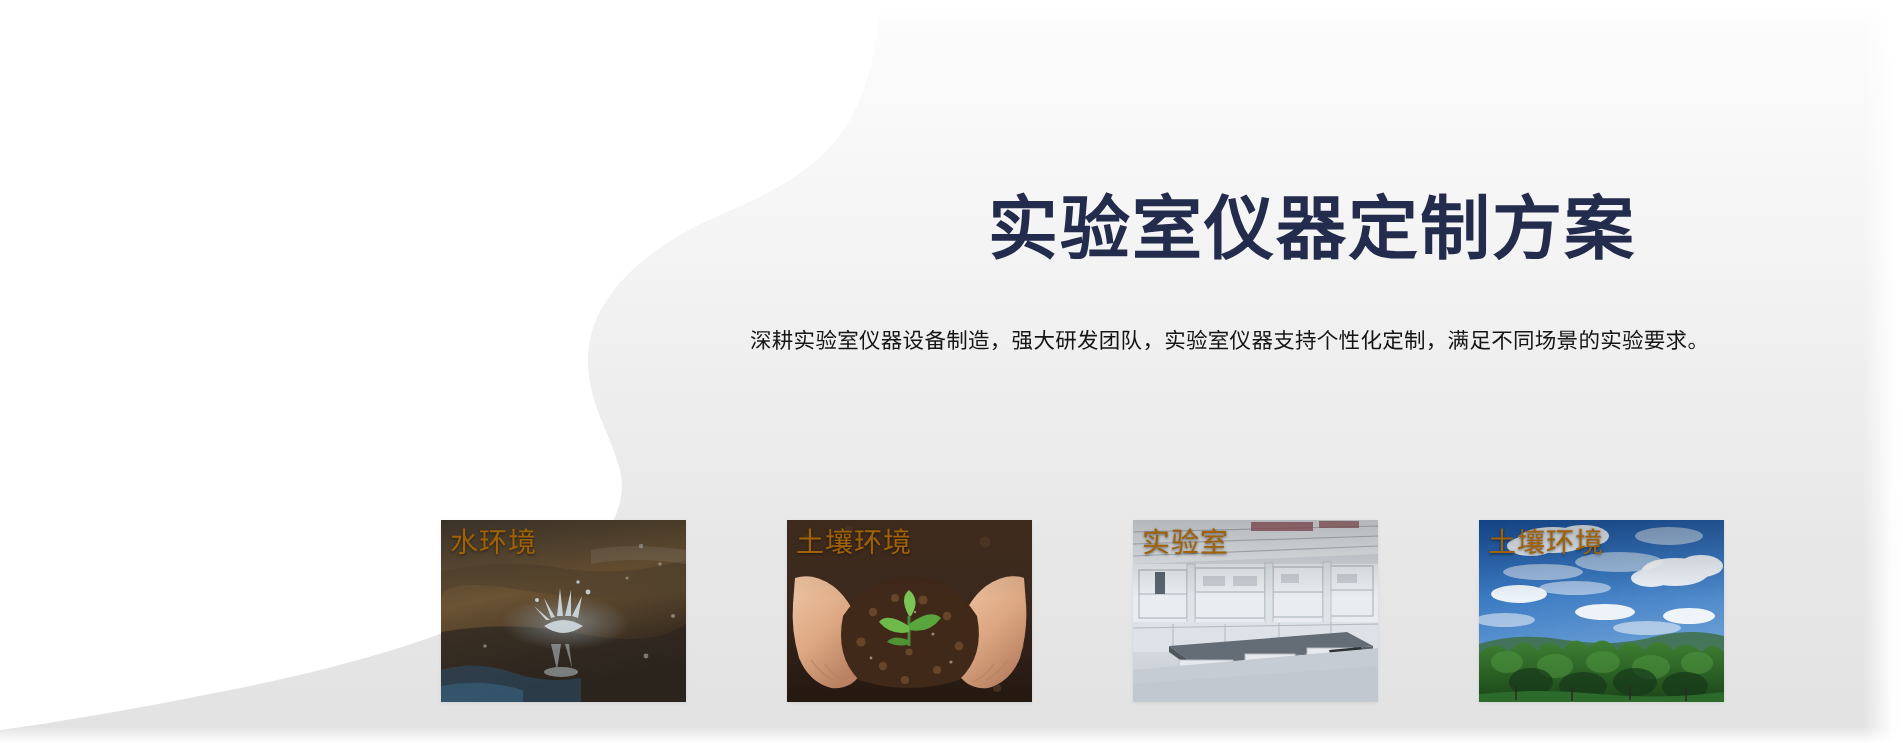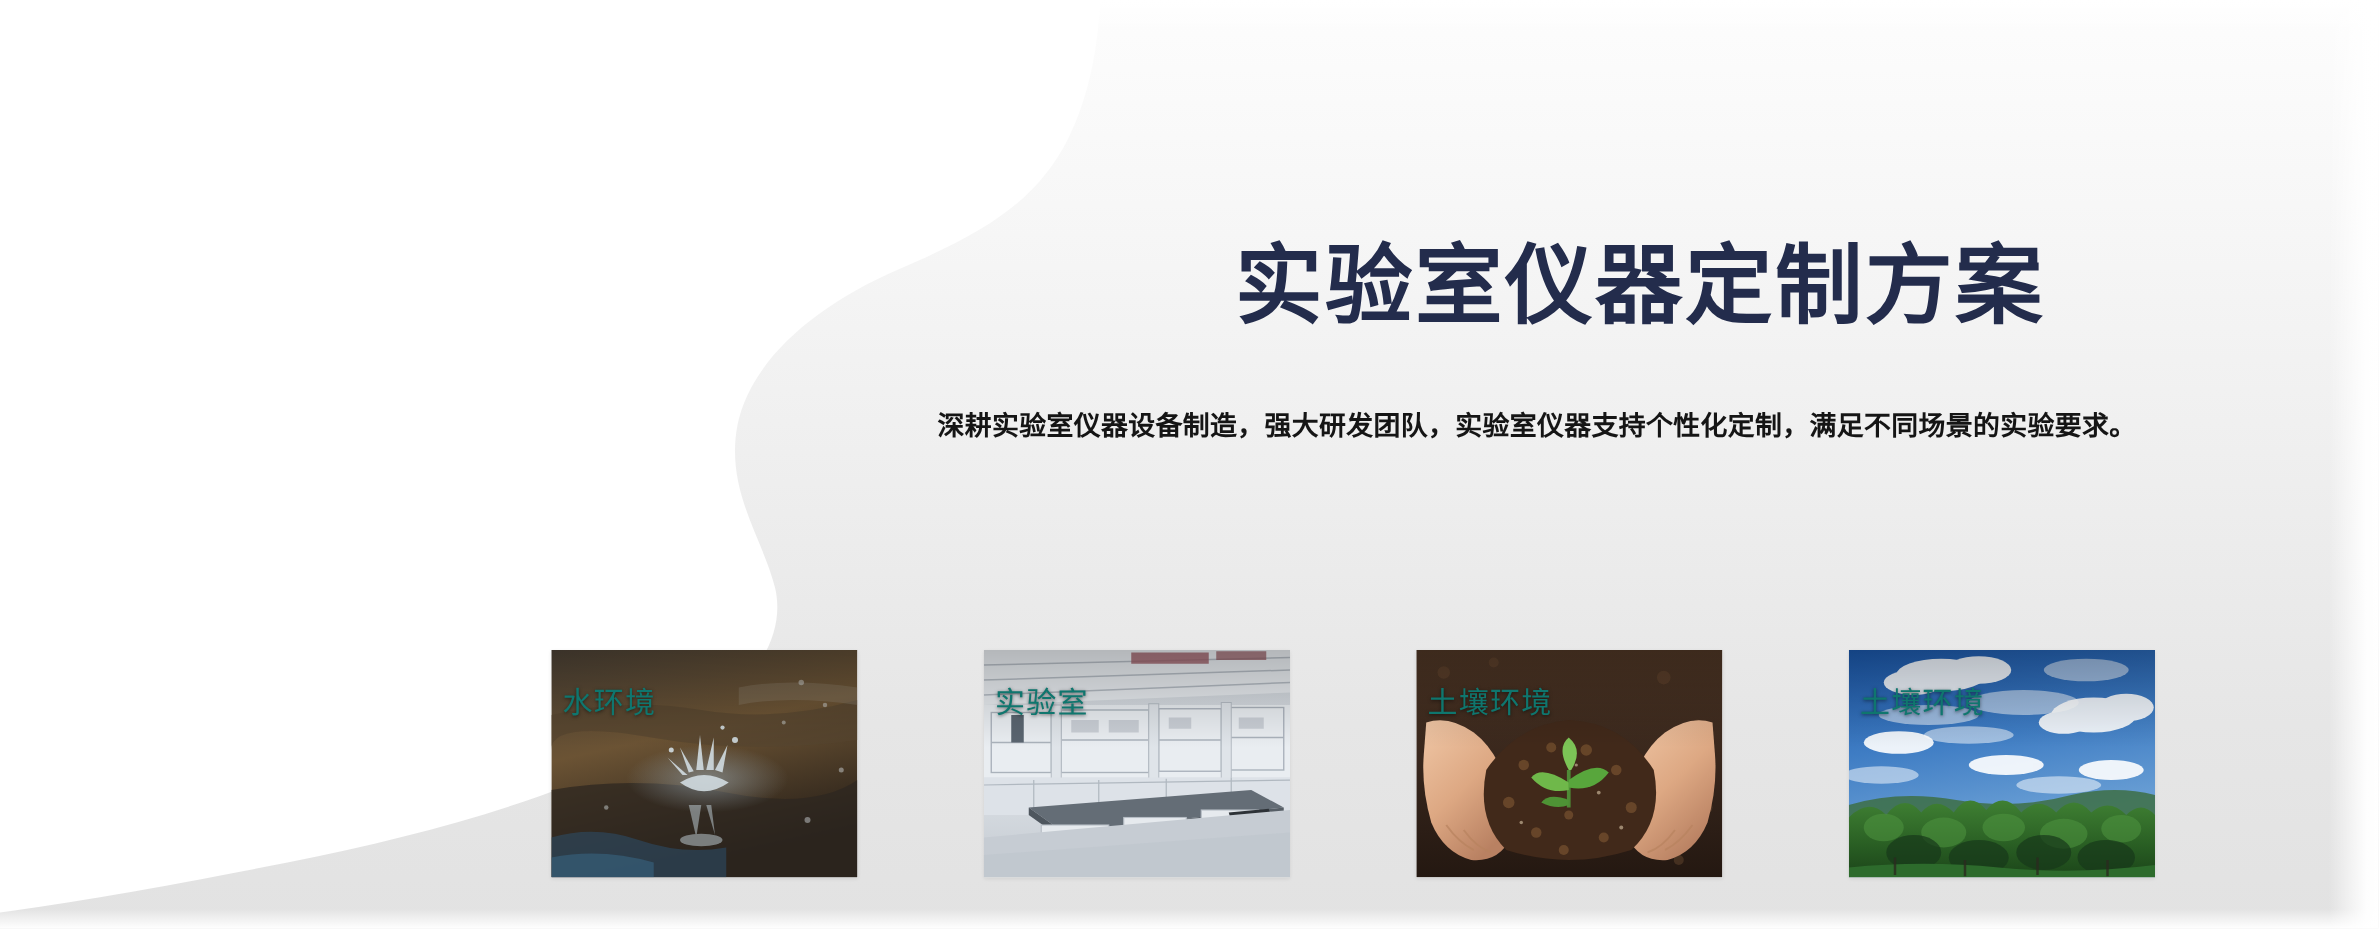--- a/index.html
+++ b/index.html
@@ -78,21 +78,21 @@
     margin-top: 35px;
   }
 
   
   .subtitle {
     position: absolute;
     left: 750px;
     top: 298px;
     width: 960px;
     font-size: 21.5px;
-    font-weight: 700;
+    font-weight: 400;
     color: #151515;
     line-height: 42px;
     letter-spacing: 0.3px;
   }
 
   
   .card-row {
     position: absolute;
     left: 441px;
     top: 520px;
@@ -111,24 +111,24 @@
   }
   .card-art {
     position: absolute;
     inset: 0;
     overflow: hidden;
   }
   .card-art svg { display: block; width: 245px; height: 182px; }
   .card-label {
     position: absolute;
     left: 9px;
-    top: 22px;
-    font-size: 24px;
+    top: 0;
+    font-size: 28px;
     font-weight: 400;
-    color: #0f766e;
+    color: #a16207;
     letter-spacing: 1px;
     text-shadow: 0 1px 3px rgba(0,0,0,0.55);
     z-index: 3;
     white-space: nowrap;
   }
   .card-scrim {
     position: absolute;
     left: 0; top: 0; right: 0; height: 78px;
     background: linear-gradient(180deg, rgba(0,0,0,0.22) 0%, rgba(0,0,0,0) 100%);
     z-index: 2;
@@ -217,107 +217,20 @@
               <circle cx="219" cy="44" r="1.8"></circle>
             <circle cx="186" cy="58" r="1.6"></circle>
               <circle cx="232" cy="96" r="2"></circle>
             <circle cx="44" cy="126" r="1.8"></circle>
               <circle cx="205" cy="136" r="2.4"></circle>
           </g>
         </svg>
       </div>
       <div class="card-scrim"></div>
       <span class="card-label">水环境</span>
-    </div>
-
-    <div class="card">
-      <div class="card-art">
-        <svg viewBox="0 0 245 182" preserveAspectRatio="none" aria-hidden="true">
-          <defs>
-            <linearGradient id="l1" x1="0" y1="0" x2="0" y2="1">
-              <stop offset="0%" stop-color="#cfd5db"></stop>
-              <stop offset="55%" stop-color="#dde2e7"></stop>
-              <stop offset="100%" stop-color="#c3c9d0"></stop>
-            </linearGradient>
-          </defs>
-          <rect width="245" height="182" fill="url(#l1)"></rect>
-
-          <path d="M0,0 L245,0 L245,34 L0,44 Z" fill="#e7ebef"></path>
-          <g stroke="#b3bac2" stroke-width="1.2" fill="none">
-            <path d="M0,12 L245,6"></path>
-              <path d="M0,24 L245,16"></path>
-              <path d="M0,36 L245,26"></path>
-          </g>
-          <rect x="118" y="2" width="62" height="9" fill="#9a5a63" opacity="0.8"></rect>
-          <rect x="186" y="1" width="40" height="7" fill="#8e5159" opacity="0.7"></rect>
-
-          <rect x="0" y="44" width="245" height="58" fill="#e9edf1"></rect>
-          <g stroke="#aab2bb" stroke-width="1.1" fill="none">
-            <rect x="6" y="50" width="48" height="48"></rect>
-            <rect x="62" y="48" width="70" height="50"></rect>
-            <rect x="140" y="47" width="50" height="50"></rect>
-            <rect x="196" y="46" width="44" height="50"></rect>
-            <path d="M6,74 L54,74"></path>
-              <path d="M62,72 L132,72"></path>
-            <path d="M140,72 L190,72"></path>
-              <path d="M196,70 L240,70"></path>
-          </g>
-          <g fill="#c9ced5">
-            <rect x="70" y="56" width="22" height="10"></rect>
-            <rect x="100" y="56" width="24" height="10"></rect>
-            <rect x="148" y="54" width="18" height="9"></rect>
-            <rect x="204" y="54" width="20" height="9"></rect>
-          </g>
-          <rect x="22" y="52" width="10" height="22" fill="#5a6570"></rect>
-
-          <g fill="#dfe4e9" stroke="#b5bcc4" stroke-width="0.8">
-            <rect x="54" y="44" width="8" height="62"></rect>
-            <rect x="132" y="43" width="8" height="62"></rect>
-            <rect x="190" y="42" width="8" height="62"></rect>
-          </g>
-
-          <rect x="0" y="102" width="245" height="30" fill="#dde2e8"></rect>
-          <g stroke="#b0b8c0" stroke-width="1" fill="none">
-            <path d="M0,108 L245,104"></path>
-            <path d="M40,104 L40,130"></path>
-              <path d="M92,104 L92,130"></path>
-            <path d="M146,103 L146,130"></path>
-              <path d="M198,102 L198,130"></path>
-          </g>
-
-          <path d="M36,126 L214,112 L240,126 L64,146 Z" fill="#646d76"></path>
-          <path d="M36,126 L64,146 L64,152 L36,132 Z" fill="#4e565e"></path>
-          <path d="M64,146 L240,126 L240,132 L64,152 Z" fill="#565e66"></path>
-
-          <g fill="#e6eaee" stroke="#b6bdc5" stroke-width="0.9">
-            <rect x="46" y="140" width="54" height="40"></rect>
-            <rect x="112" y="134" width="50" height="38"></rect>
-            <rect x="174" y="128" width="46" height="34"></rect>
-          </g>
-          <g stroke="#b0b8c0" stroke-width="0.9" fill="none">
-            <path d="M46,154 L100,154"></path>
-              <path d="M112,148 L162,148"></path>
-            <path d="M174,142 L220,142"></path>
-          </g>
-
-          <g fill="#2d3237">
-            <path d="M112,142 L150,138 L152,146 L114,150 Z"></path>
-            <rect x="128" y="146" width="5" height="26"></rect>
-            <path d="M118,174 L146,170 L146,176 L118,180 Z"></path>
-            <path d="M196,130 L228,127 L230,134 L198,137 Z"></path>
-            <rect x="210" y="134" width="4.5" height="22"></rect>
-            <path d="M200,158 L226,155 L226,160 L200,163 Z"></path>
-          </g>
-
-          <path d="M0,150 L245,128 L245,182 L0,182 Z" fill="#c6ccd3"></path>
-          <path d="M0,164 L245,146 L245,182 L0,182 Z" fill="#bfc6cd" opacity="0.7"></path>
-        </svg>
-      </div>
-      <div class="card-scrim"></div>
-      <span class="card-label">实验室</span>
     </div>
 
     <div class="card">
       <div class="card-art">
         <svg viewBox="0 0 245 182" preserveAspectRatio="none" aria-hidden="true">
           <defs>
             <linearGradient id="s1" x1="0" y1="0" x2="0" y2="1">
               <stop offset="0%" stop-color="#4e3625"></stop>
               <stop offset="60%" stop-color="#33231a"></stop>
               <stop offset="100%" stop-color="#241811"></stop>
@@ -385,20 +298,107 @@
         </svg>
       </div>
       <div class="card-scrim"></div>
       <span class="card-label">土壤环境</span>
     </div>
 
     <div class="card">
       <div class="card-art">
         <svg viewBox="0 0 245 182" preserveAspectRatio="none" aria-hidden="true">
           <defs>
+            <linearGradient id="l1" x1="0" y1="0" x2="0" y2="1">
+              <stop offset="0%" stop-color="#cfd5db"></stop>
+              <stop offset="55%" stop-color="#dde2e7"></stop>
+              <stop offset="100%" stop-color="#c3c9d0"></stop>
+            </linearGradient>
+          </defs>
+          <rect width="245" height="182" fill="url(#l1)"></rect>
+
+          <path d="M0,0 L245,0 L245,34 L0,44 Z" fill="#e7ebef"></path>
+          <g stroke="#b3bac2" stroke-width="1.2" fill="none">
+            <path d="M0,12 L245,6"></path>
+              <path d="M0,24 L245,16"></path>
+              <path d="M0,36 L245,26"></path>
+          </g>
+          <rect x="118" y="2" width="62" height="9" fill="#9a5a63" opacity="0.8"></rect>
+          <rect x="186" y="1" width="40" height="7" fill="#8e5159" opacity="0.7"></rect>
+
+          <rect x="0" y="44" width="245" height="58" fill="#e9edf1"></rect>
+          <g stroke="#aab2bb" stroke-width="1.1" fill="none">
+            <rect x="6" y="50" width="48" height="48"></rect>
+            <rect x="62" y="48" width="70" height="50"></rect>
+            <rect x="140" y="47" width="50" height="50"></rect>
+            <rect x="196" y="46" width="44" height="50"></rect>
+            <path d="M6,74 L54,74"></path>
+              <path d="M62,72 L132,72"></path>
+            <path d="M140,72 L190,72"></path>
+              <path d="M196,70 L240,70"></path>
+          </g>
+          <g fill="#c9ced5">
+            <rect x="70" y="56" width="22" height="10"></rect>
+            <rect x="100" y="56" width="24" height="10"></rect>
+            <rect x="148" y="54" width="18" height="9"></rect>
+            <rect x="204" y="54" width="20" height="9"></rect>
+          </g>
+          <rect x="22" y="52" width="10" height="22" fill="#5a6570"></rect>
+
+          <g fill="#dfe4e9" stroke="#b5bcc4" stroke-width="0.8">
+            <rect x="54" y="44" width="8" height="62"></rect>
+            <rect x="132" y="43" width="8" height="62"></rect>
+            <rect x="190" y="42" width="8" height="62"></rect>
+          </g>
+
+          <rect x="0" y="102" width="245" height="30" fill="#dde2e8"></rect>
+          <g stroke="#b0b8c0" stroke-width="1" fill="none">
+            <path d="M0,108 L245,104"></path>
+            <path d="M40,104 L40,130"></path>
+              <path d="M92,104 L92,130"></path>
+            <path d="M146,103 L146,130"></path>
+              <path d="M198,102 L198,130"></path>
+          </g>
+
+          <path d="M36,126 L214,112 L240,126 L64,146 Z" fill="#646d76"></path>
+          <path d="M36,126 L64,146 L64,152 L36,132 Z" fill="#4e565e"></path>
+          <path d="M64,146 L240,126 L240,132 L64,152 Z" fill="#565e66"></path>
+
+          <g fill="#e6eaee" stroke="#b6bdc5" stroke-width="0.9">
+            <rect x="46" y="140" width="54" height="40"></rect>
+            <rect x="112" y="134" width="50" height="38"></rect>
+            <rect x="174" y="128" width="46" height="34"></rect>
+          </g>
+          <g stroke="#b0b8c0" stroke-width="0.9" fill="none">
+            <path d="M46,154 L100,154"></path>
+              <path d="M112,148 L162,148"></path>
+            <path d="M174,142 L220,142"></path>
+          </g>
+
+          <g fill="#2d3237">
+            <path d="M112,142 L150,138 L152,146 L114,150 Z"></path>
+            <rect x="128" y="146" width="5" height="26"></rect>
+            <path d="M118,174 L146,170 L146,176 L118,180 Z"></path>
+            <path d="M196,130 L228,127 L230,134 L198,137 Z"></path>
+            <rect x="210" y="134" width="4.5" height="22"></rect>
+            <path d="M200,158 L226,155 L226,160 L200,163 Z"></path>
+          </g>
+
+          <path d="M0,150 L245,128 L245,182 L0,182 Z" fill="#c6ccd3"></path>
+          <path d="M0,164 L245,146 L245,182 L0,182 Z" fill="#bfc6cd" opacity="0.7"></path>
+        </svg>
+      </div>
+      <div class="card-scrim"></div>
+      <span class="card-label">实验室</span>
+    </div>
+
+    <div class="card">
+      <div class="card-art">
+        <svg viewBox="0 0 245 182" preserveAspectRatio="none" aria-hidden="true">
+          <defs>
             <linearGradient id="sky" x1="0" y1="0" x2="0.2" y2="1">
               <stop offset="0%" stop-color="#1a56a8"></stop>
               <stop offset="45%" stop-color="#3f7dc4"></stop>
               <stop offset="100%" stop-color="#7fb0dd"></stop>
             </linearGradient>
             <linearGradient id="forest" x1="0" y1="0" x2="0" y2="1">
               <stop offset="0%" stop-color="#3f8033"></stop>
               <stop offset="55%" stop-color="#2a6024"></stop>
               <stop offset="100%" stop-color="#1b4419"></stop>
             </linearGradient>

